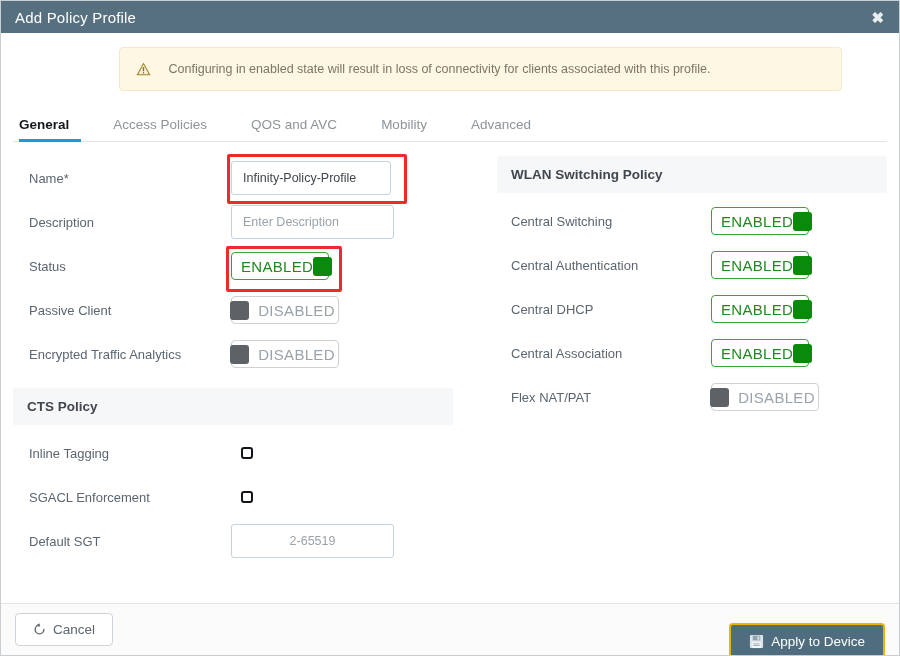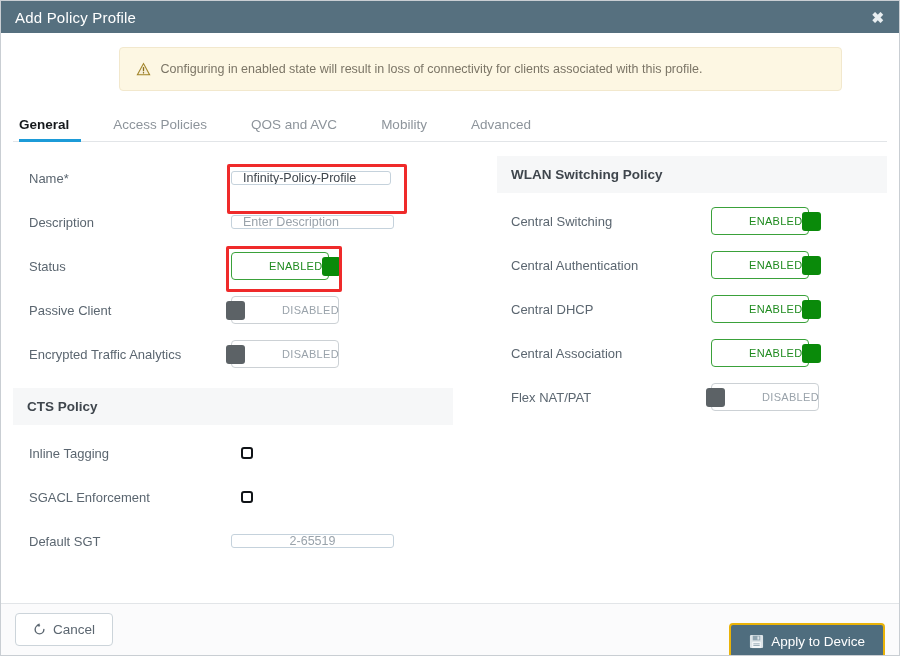--- a/index.html
+++ b/index.html
@@ -54,21 +54,21 @@
   .banner {
     margin-left: 60px;
     width: 723px;
     box-sizing: border-box;
     background: #fdf7e3;
     border: 1px solid #f2e8cd;
     border-radius: 4px;
     padding: 13px 16px;
     display: flex;
     align-items: center;
-    gap: 10px;
+    gap: 18px;
   }
   .warn-icon { flex: 0 0 auto; display:block; }
   .banner-text {
     color: #7b7566;
     font-size: 12.5px;
     line-height: 1.3;
   }
 
   
   .tabs {
@@ -129,21 +129,21 @@
     color: #5b6670;
     flex: 0 0 auto;
   }
   .col-left .row-label  { width: 218px; padding-left: 16px; box-sizing: border-box; }
   .col-right .row-label { width: 214px; padding-left: 14px; box-sizing: border-box; }
   .row-field { flex: 1 1 auto; display: flex; align-items: center; position: relative; }
 
   
   .txt {
     box-sizing: border-box;
-    height: 14px;
+    height: 34px;
     border: 1px solid #c5d2dc;
     border-radius: 3px;
     background: #fff;
     font-family: "Liberation Sans", sans-serif;
     font-size: 12.5px;
     color: #3f464d;
     padding: 0 11px;
     outline: none;
   }
   .txt.w-name { width: 160px; }
@@ -161,24 +161,23 @@
     cursor: pointer;
     user-select: none;
     background: #fff;
   }
   .toggle .knob {
     width: 19px; height: 19px;
     border-radius: 3px;
     flex: 0 0 auto;
   }
   .toggle .tlabel {
-    font-size: 11px;
+    font-size: 15px;
     letter-spacing: .3px;
     white-space: nowrap;
-    margin-left: 28px;
   }
   .toggle.on {
     border: 1px solid #3aa13a;
     padding: 0 5px 0 9px;
     width: 98px;
     justify-content: space-between;
   }
   .toggle.on .tlabel { color: #1f8b1f; }
   .toggle.on .knob   { background: #0a8a0a; order: 2; }
   .toggle.off {

